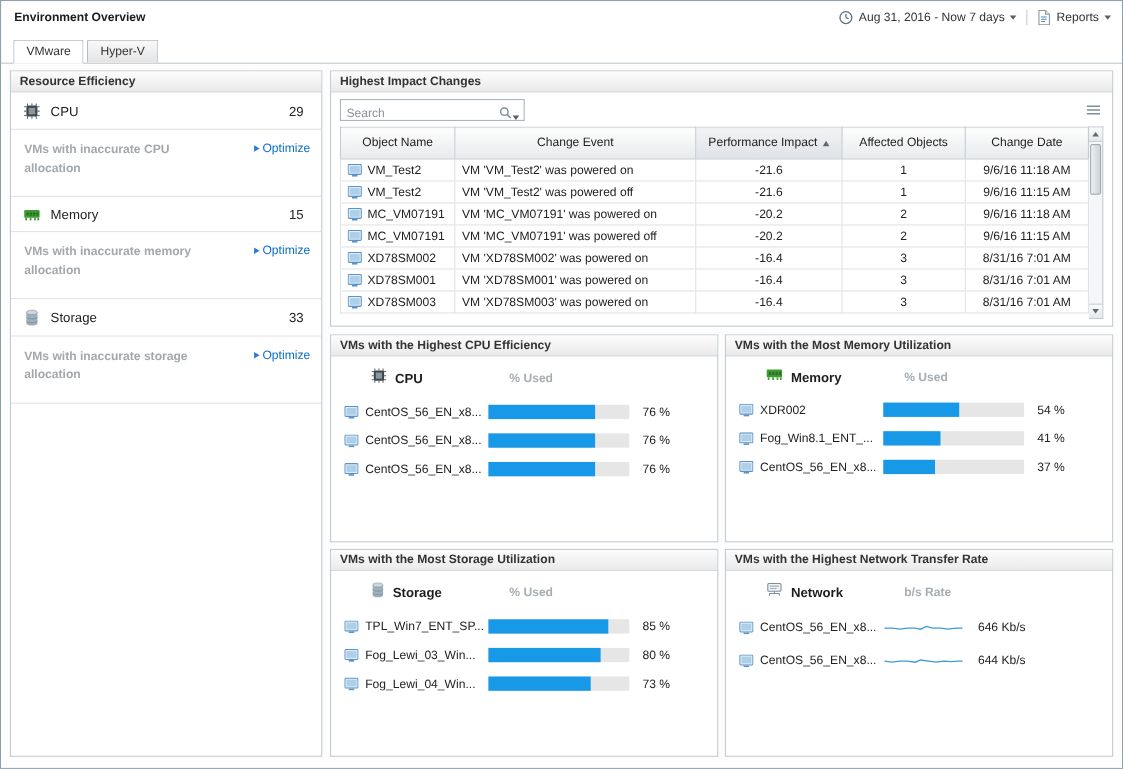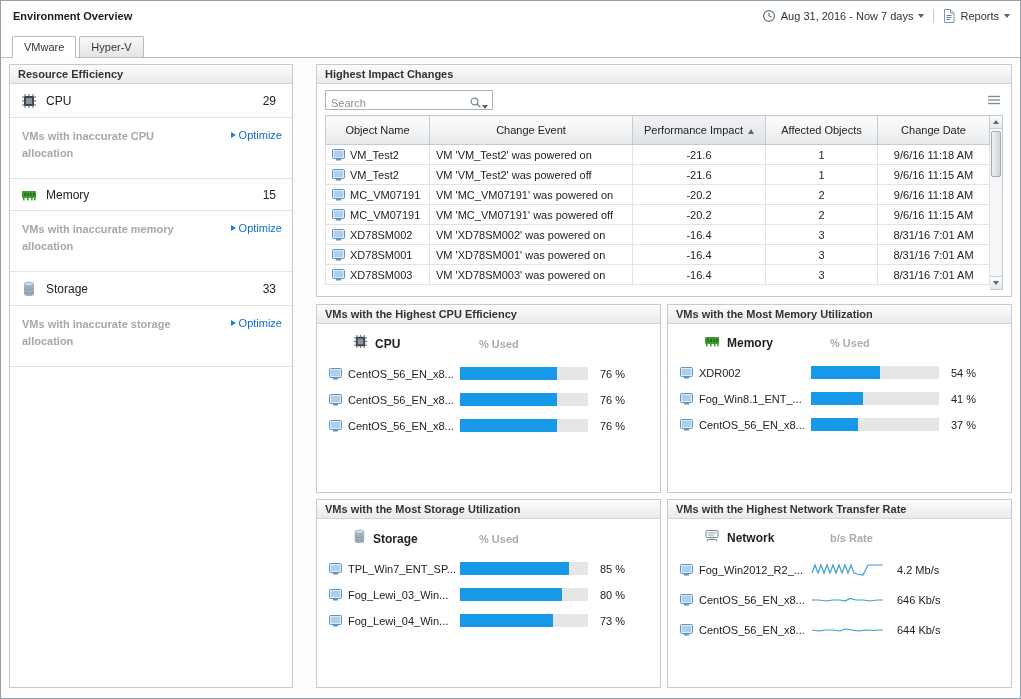--- a/index.html
+++ b/index.html
@@ -16,21 +16,21 @@
   .caret { width:0; height:0; border-left:3.5px solid transparent; border-right:3.5px solid transparent; border-top:4px solid #55606a; display:inline-block; }
 
   
   .tabs { display:flex; align-items:flex-end; padding-left:11px; border-bottom:1px solid #b4bdc4; gap:3px; flex:none; }
   .main-tabs { height:25px; margin-top:2px; }
   .sub-tabs { height:24px; margin-top:3px; }
   .tab { height:21px; line-height:20px; padding:0 11px; font-size:11px; color:#333; background:linear-gradient(#f9f9f9,#e4e4e4); border:1px solid #b4bdc4; border-bottom:none; border-radius:2px 2px 0 0; cursor:pointer; white-space:nowrap; }
   .tab.active { background:#fff; border-bottom:1px solid #fff; margin-bottom:-1px; height:22px; }
 
   
-  .content { flex:1; min-height:0; display:flex; gap:23px; padding:6px 8px 10px; background:#fdfdfd; }
+  .content { flex:1; min-height:0; display:flex; gap:7px; padding:6px 8px 10px; background:#fdfdfd; }
   .panel { border:1px solid #c3cbd2; background:#fff; }
   .panel-header { height:19px; line-height:18px; padding:0 8px; font-weight:bold; font-size:11px; color:#333; background:linear-gradient(#fcfcfc,#eaeaea); border-bottom:1px solid #cfd5da; flex:none; white-space:nowrap; overflow:hidden; }
 
   
   .re-panel { width:284px; flex:none; display:flex; flex-direction:column; }
   .re-item { display:flex; align-items:center; padding:9px 10px 8px; border-bottom:1px solid #e3e3e3; cursor:pointer; }
   .re-icon { width:18px; display:inline-flex; justify-content:center; flex:none; }
   .re-label { margin-left:8px; font-size:12px; color:#222; }
   .re-value { margin-left:auto; font-size:12px; color:#222; padding-right:6px; }
   .re-hint { display:flex; align-items:flex-start; padding:10px 10px 16px 12px; border-bottom:1px solid #e3e3e3; }
@@ -582,32 +582,20 @@
               <span class="metric-label">Network</span>
               <span class="value-label">b/s Rate</span>
             </div>
             <div>
                 <div class="u-row">
                   <svg width="13" height="12" viewBox="0 0 13 12" style="flex:none">
                     <rect x="0.5" y="0.5" width="12" height="9" rx="1" fill="#dcebf7" stroke="#5d94c8"></rect>
                     <rect x="2" y="2" width="9" height="6" fill="#aecfe8"></rect>
                     <rect x="4" y="10" width="5" height="1.5" fill="#5d94c8"></rect>
                   </svg>
-                  <span class="u-name">Fog_Win2012_R2_...</span>
-                  <svg class="spark" width="74" height="17" viewBox="0 0 74 17">
-                    <polyline points="1,12 4,4 7,12 10,4 13,12 16,4 19,12 22,4 25,12 28,4 31,12 34,4 37,12 40,4 43,12 46,13 52,14 57,4 63,4 68,4 72,4" fill="none" stroke="#3d9bd5" stroke-width="1.2"></polyline>
-                  </svg>
-                  <span class="u-val">4.2 Mb/s</span>
-                </div>
-                <div class="u-row">
-                  <svg width="13" height="12" viewBox="0 0 13 12" style="flex:none">
-                    <rect x="0.5" y="0.5" width="12" height="9" rx="1" fill="#dcebf7" stroke="#5d94c8"></rect>
-                    <rect x="2" y="2" width="9" height="6" fill="#aecfe8"></rect>
-                    <rect x="4" y="10" width="5" height="1.5" fill="#5d94c8"></rect>
-                  </svg>
                   <span class="u-name">CentOS_56_EN_x8...</span>
                   <svg class="spark" width="74" height="17" viewBox="0 0 74 17">
                     <polyline points="1,9 8,9 15,10 22,9 29,9 34,10 39,7.5 45,9 52,9 59,10 66,9 72,9" fill="none" stroke="#3d9bd5" stroke-width="1.2"></polyline>
                   </svg>
                   <span class="u-val">646 Kb/s</span>
                 </div>
                 <div class="u-row">
                   <svg width="13" height="12" viewBox="0 0 13 12" style="flex:none">
                     <rect x="0.5" y="0.5" width="12" height="9" rx="1" fill="#dcebf7" stroke="#5d94c8"></rect>
                     <rect x="2" y="2" width="9" height="6" fill="#aecfe8"></rect>

